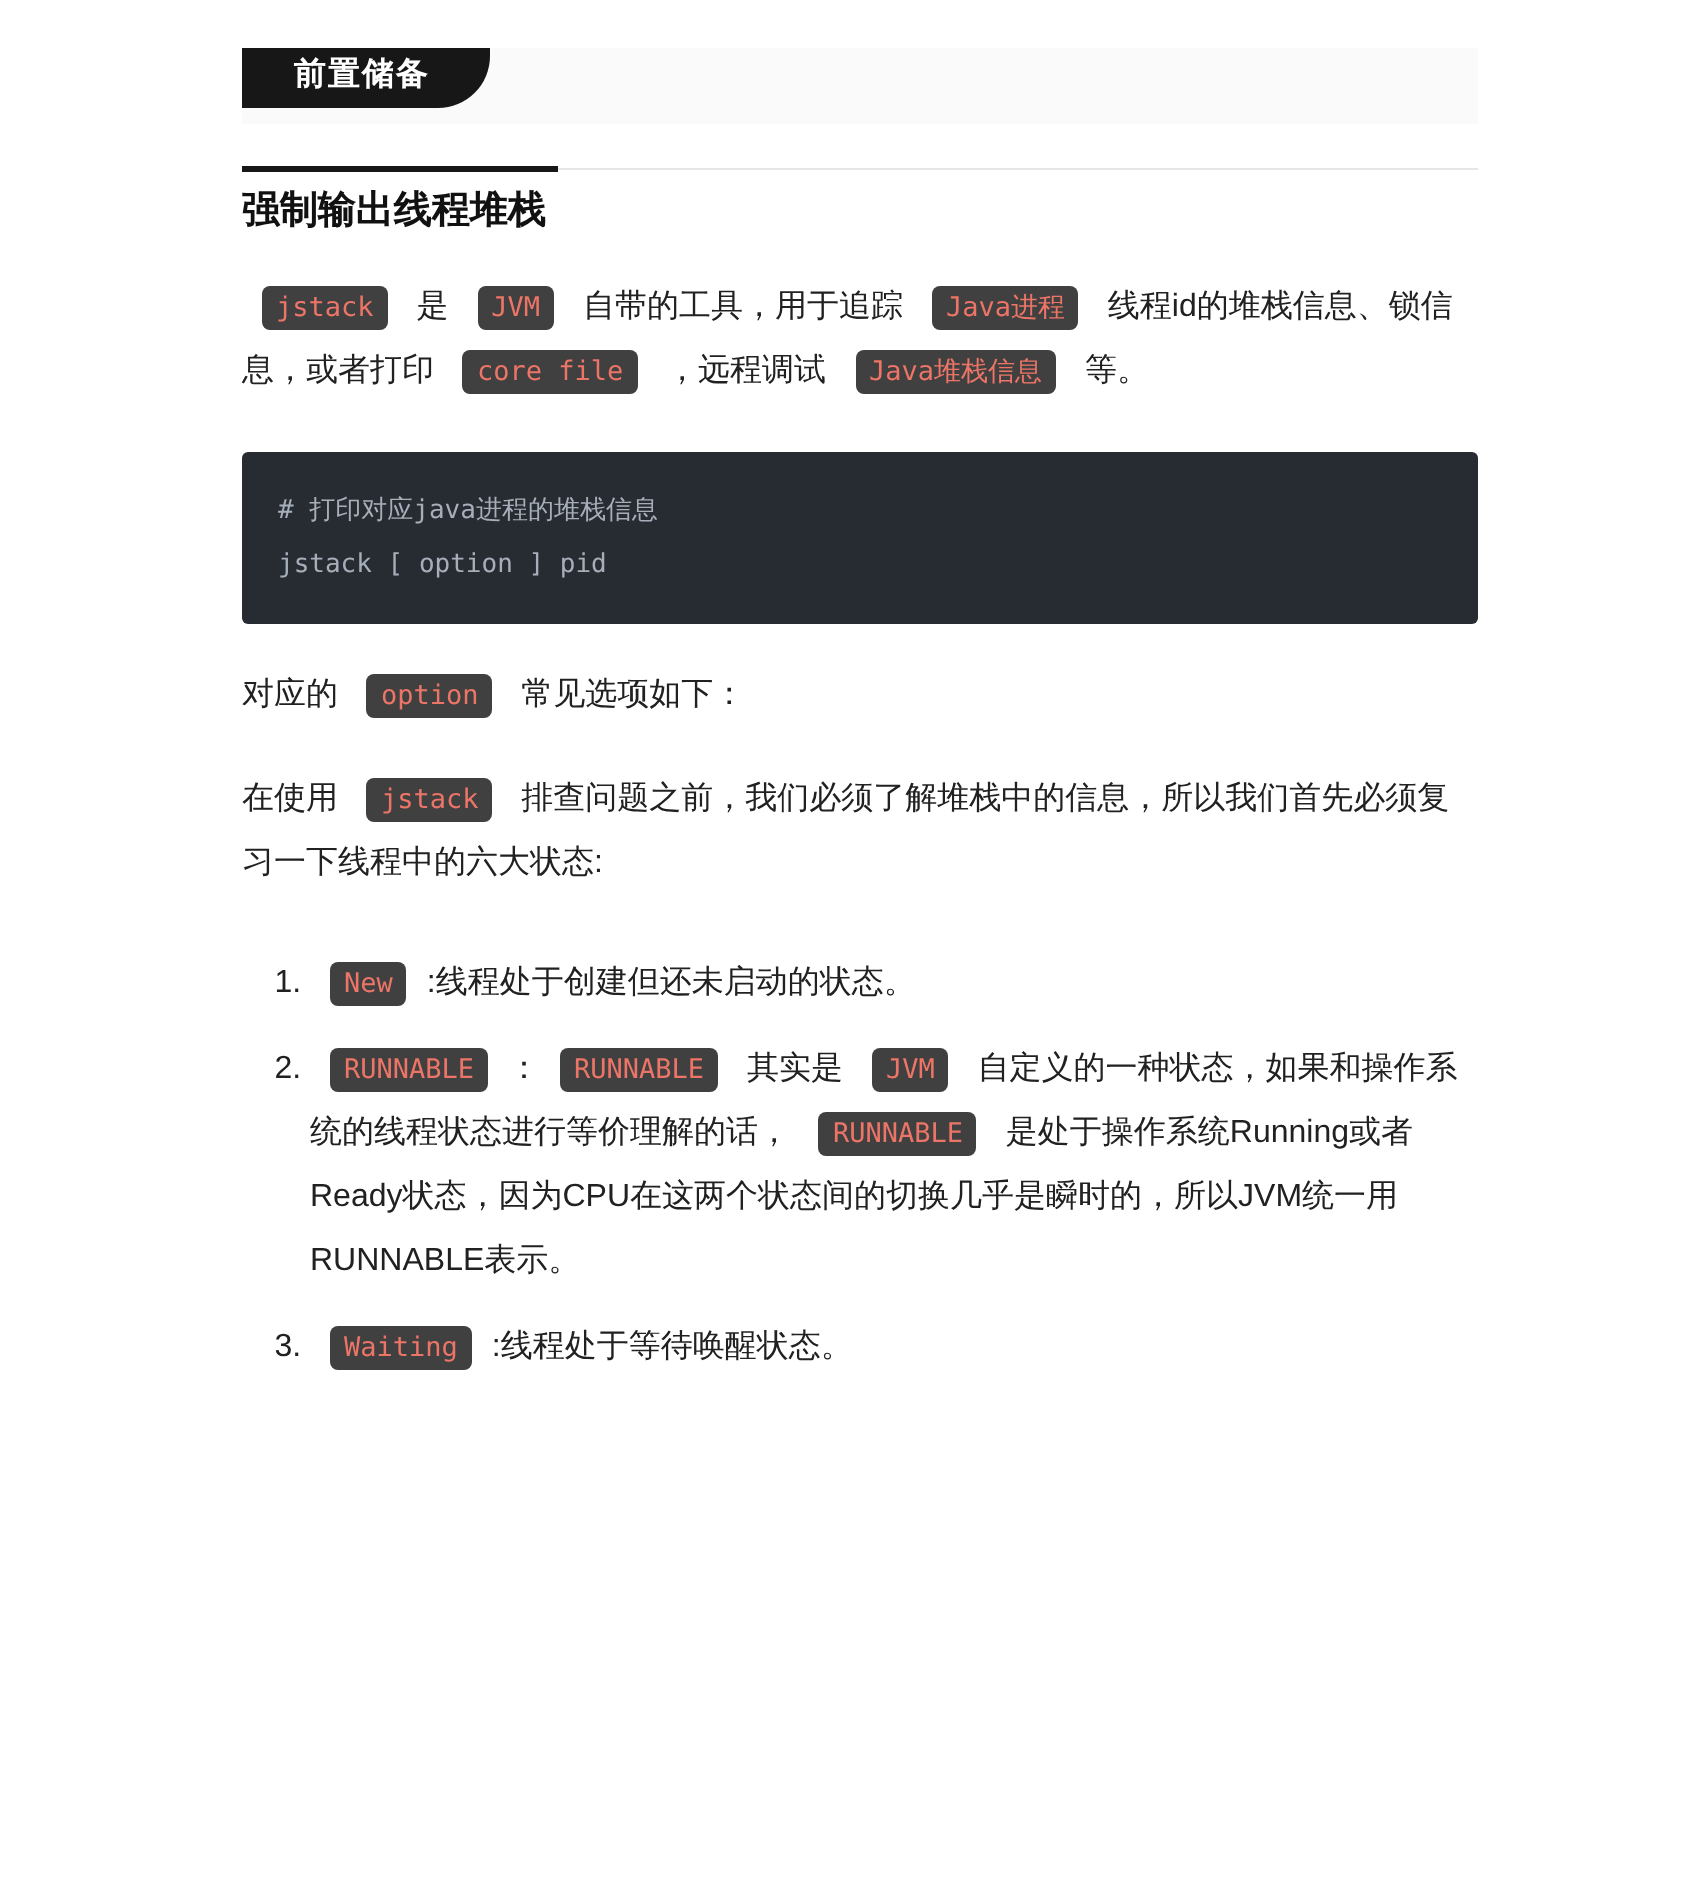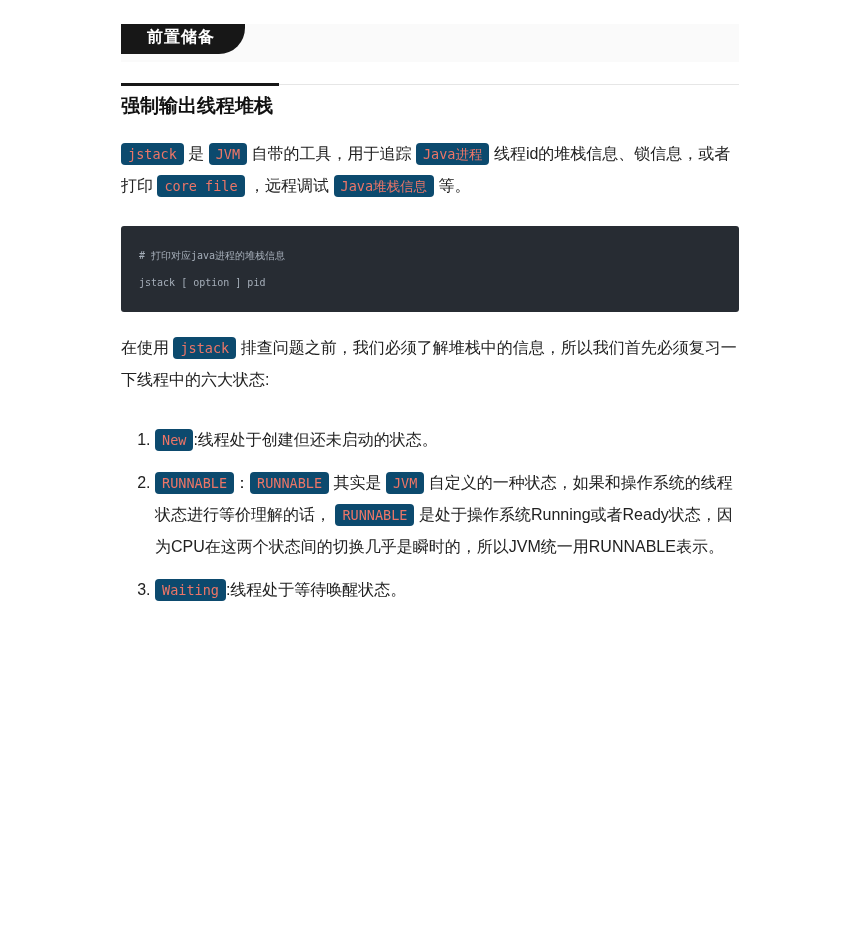--- a/index.html
+++ b/index.html
@@ -58,35 +58,35 @@
     margin-top: 20px;
     color: #212121;
   }
   .body-p.gap-lg { margin-top: 36px; }
 
   
   .inline-code {
     font-family: "DejaVu Sans Mono", "Liberation Mono", monospace;
     font-size: 13.5px;
     color: #ec7567;
-    background: #0c4a6e;
+    background: #404040;
     border-radius: 4px;
     padding: 3px 7px;
-    margin: 0 0;
+    margin: 0 10px;
   }
 
   
   .code-block {
     background: #272c33;
     color: #a5aeb9;
     border-radius: 3px;
     margin-top: 24px;
     padding: 16px 18px;
     font-family: "DejaVu Sans Mono", "Liberation Mono", monospace;
-    font-size: 10px;
+    font-size: 13px;
     line-height: 27px;
     overflow: hidden;
   }
   .code-line { white-space: pre-wrap; }
 
   
   .state-list {
     margin-top: 28px;
     padding-left: 34px;
     font-size: 16px;
@@ -114,20 +114,23 @@
         <h2 class="section-title">强制输出线程堆栈</h2>
       </div>
 
       <p class="body-p">
         <span class="inline-code">jstack</span><span> 是 </span><span class="inline-code">JVM</span><span> 自带的工具，用于追踪 </span><span class="inline-code">Java进程</span><span> 线程id的堆栈信息、锁信息，或者打印 </span><span class="inline-code">core file</span><span> ，远程调试 </span><span class="inline-code">Java堆栈信息</span><span> 等。</span>
       </p>
 
 
       <pre class="code-block"><div class="code-line"># 打印对应java进程的堆栈信息</div><div class="code-line">jstack [ option ] pid</div></pre>
 
+      <p class="body-p">
+        <span>对应的 </span><span class="inline-code">option</span><span> 常见选项如下：</span>
+      </p>
 
     </section>
 
     <section>
 
       <p class="body-p">
         <span>在使用 </span><span class="inline-code">jstack</span><span> 排查问题之前，我们必须了解堆栈中的信息，所以我们首先必须复习一下线程中的六大状态:</span>
       </p>
 
       <ol class="state-list">

